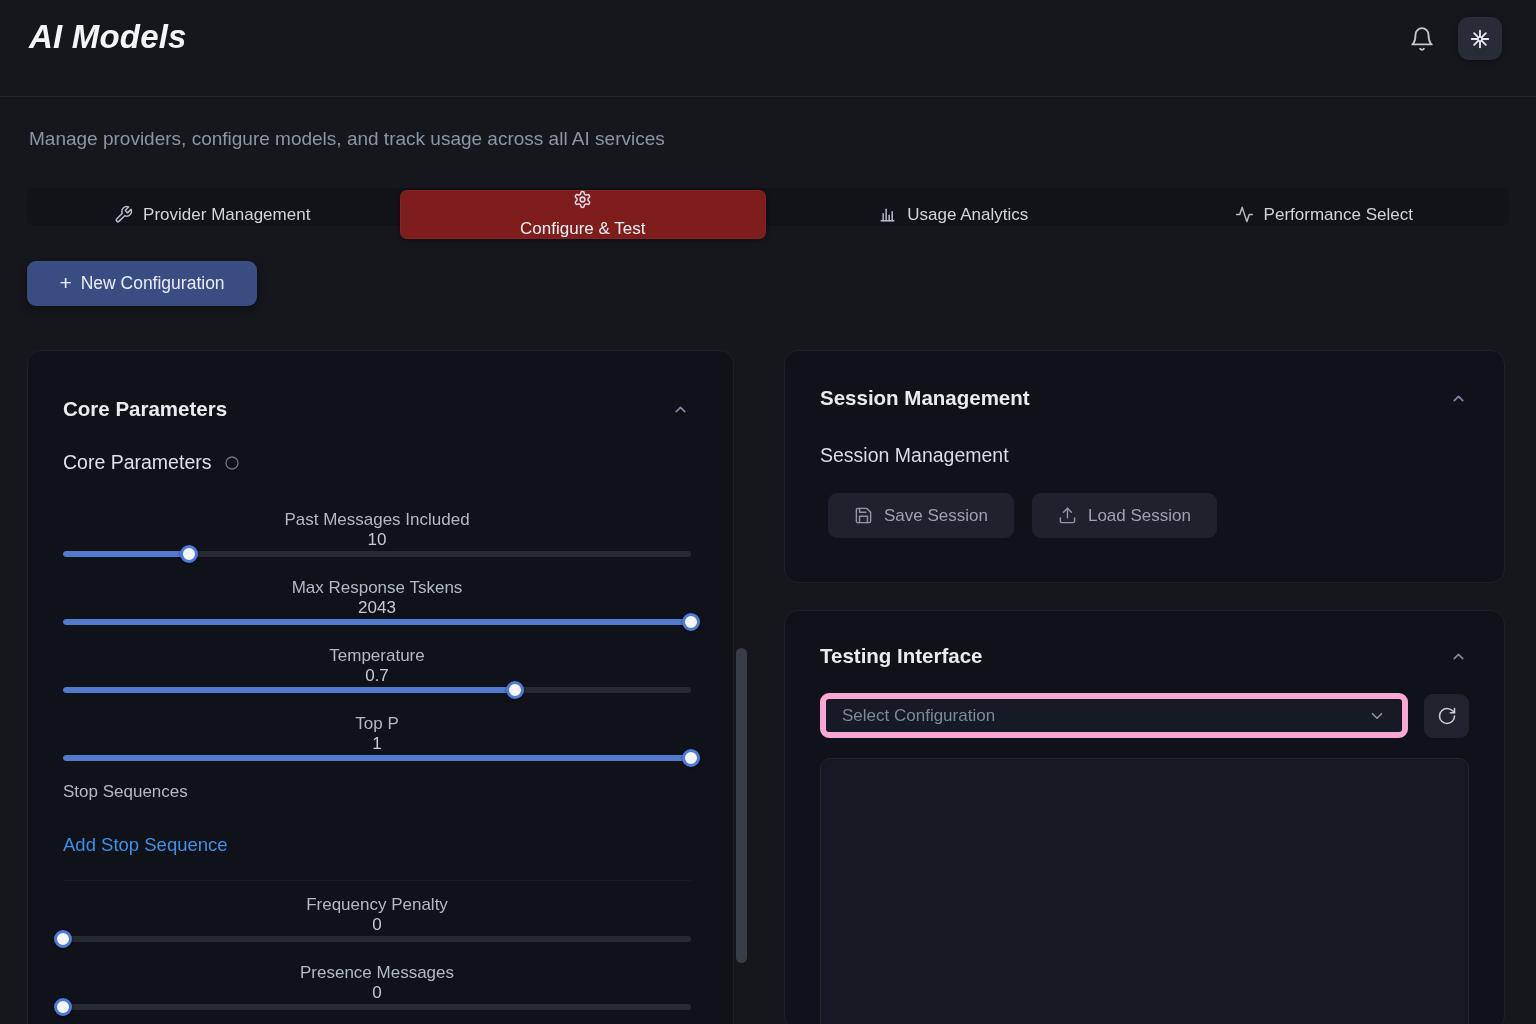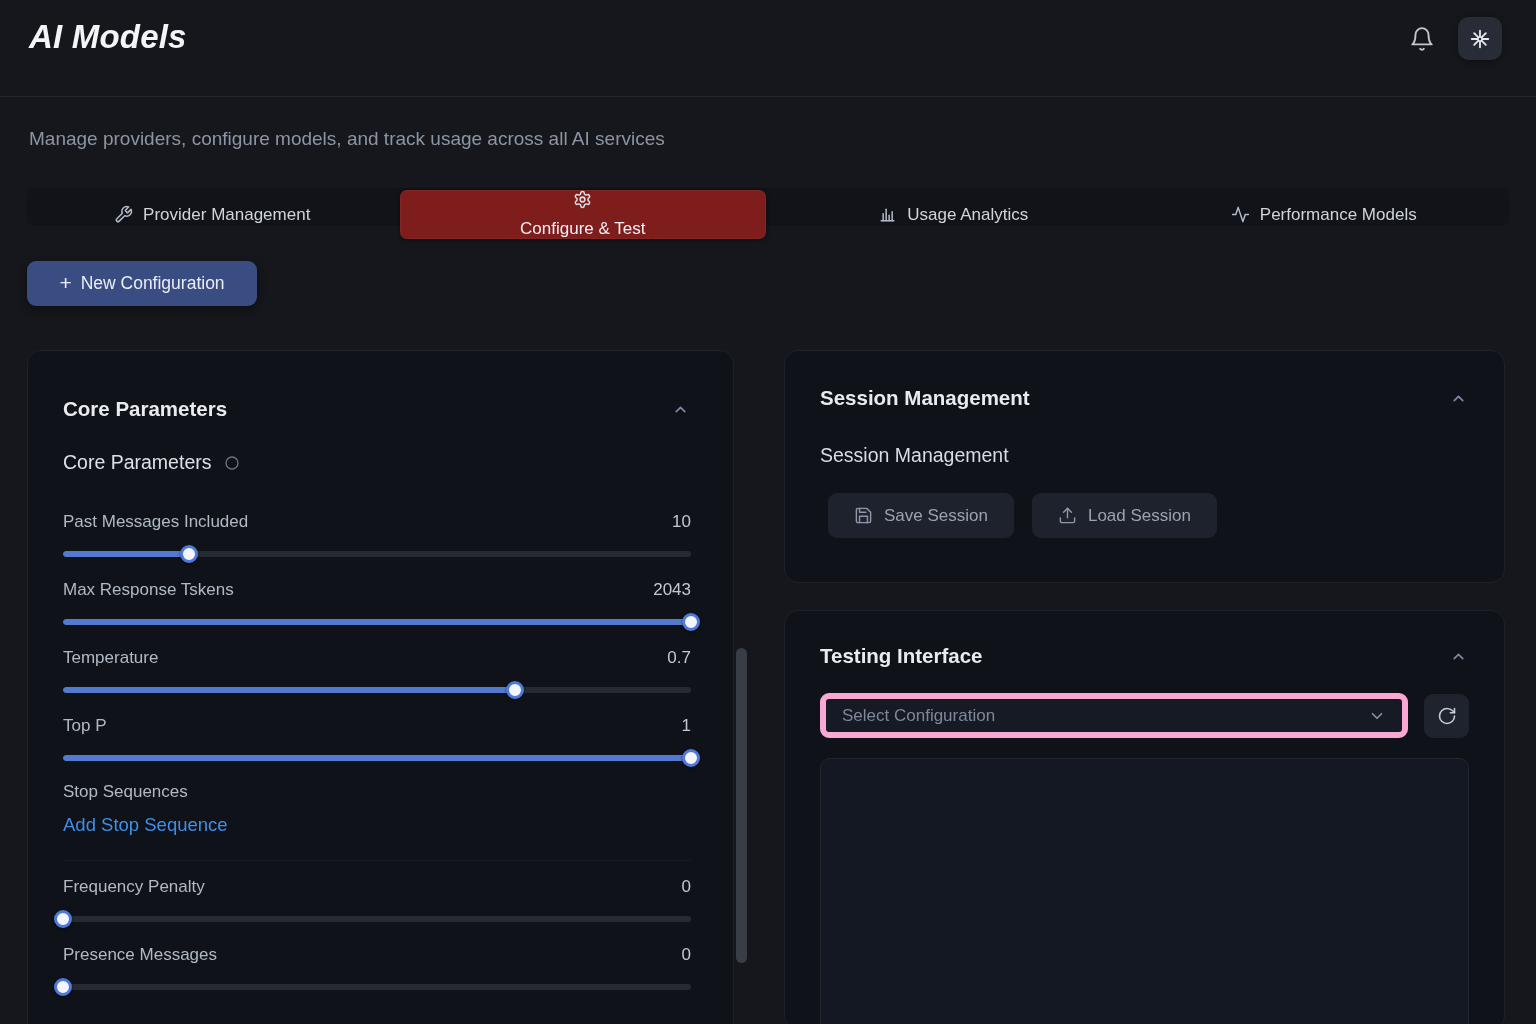--- a/index.html
+++ b/index.html
@@ -81,37 +81,37 @@
 
   
   .core-panel { left: 27px; top: 350px; width: 707px; height: 720px; padding: 46px 42px 20px 35px; }
   .core-sub {
     margin-top: 30px; display: flex; align-items: center; gap: 13px;
     font-size: 19.5px; font-weight: 500; color: #dde1e7;
   }
   .core-sub .ring { color: #6b7280; }
   .params { margin-top: 36px; }
   .param { margin-bottom: 15px; }
-  .param-head { display: flex; justify-content: space-between; align-items: center; height: 24px; }
+  .param-head { display: flex; justify-content: space-between; align-items: center; height: 24px; flex-direction: column; }
   .param-label { font-size: 17px; color: #b1b9c5; }
   .param-value { font-size: 17px; color: #c3c9d4; }
   .slider { position: relative; height: 18px; margin-top: 11px; cursor: pointer; }
   .slider .track {
     position: absolute; left: 0; right: 0; top: 6px; height: 6px;
     background: #262a31; border-radius: 3px; overflow: hidden;
   }
   .slider .fill { height: 100%; background: #547ad0; border-radius: 3px; }
   .slider .thumb {
     position: absolute; top: 0; width: 18px; height: 18px; border-radius: 50%;
     background: #f4f6fa; border: 3.5px solid #4e79dd; transform: translateX(-50%);
     box-shadow: 0 1px 3px rgba(0,0,0,0.5);
   }
   .stop-label { height: 24px; font-size: 17px; color: #b1b9c5; margin-top: 6px; }
   .add-stop-link {
-    display: inline-block; margin-top: 8px; font-size: 18.5px; font-weight: 500;
+    display: inline-block; margin-top: 28px; font-size: 18.5px; font-weight: 500;
     color: #3f8ee7; cursor: pointer; text-decoration: none;
   }
   .penalties { margin-top: 24px; border-top: 1px solid rgba(255,255,255,0.035); padding-top: 14px; text-align: center; }
 
   
   .scroll-thumb {
     position: absolute; left: 736px; top: 648px; width: 11px; height: 315px;
     background: #383d46; border-radius: 6px; cursor: pointer;
   }
 
@@ -208,21 +208,21 @@
     </span>
     <span>Usage Analytics</span>
   </button>
 
   <button class="tab">
     <span class="ticon">
       <svg width="19" height="19" viewBox="0 0 24 24" fill="none" stroke="currentColor" stroke-width="1.9" stroke-linecap="round" stroke-linejoin="round">
         <path d="M22 12h-4l-3 9L9 3l-3 9H2"></path>
       </svg>
     </span>
-    <span>Performance Models</span>
+    <span>Performance Select</span>
   </button>
 </div>
 
 <button class="new-config-btn">
   <span class="plus">+</span>
   <span>New Configuration</span>
 </button>
 
 <div class="panel core-panel">
   <div class="panel-head">

